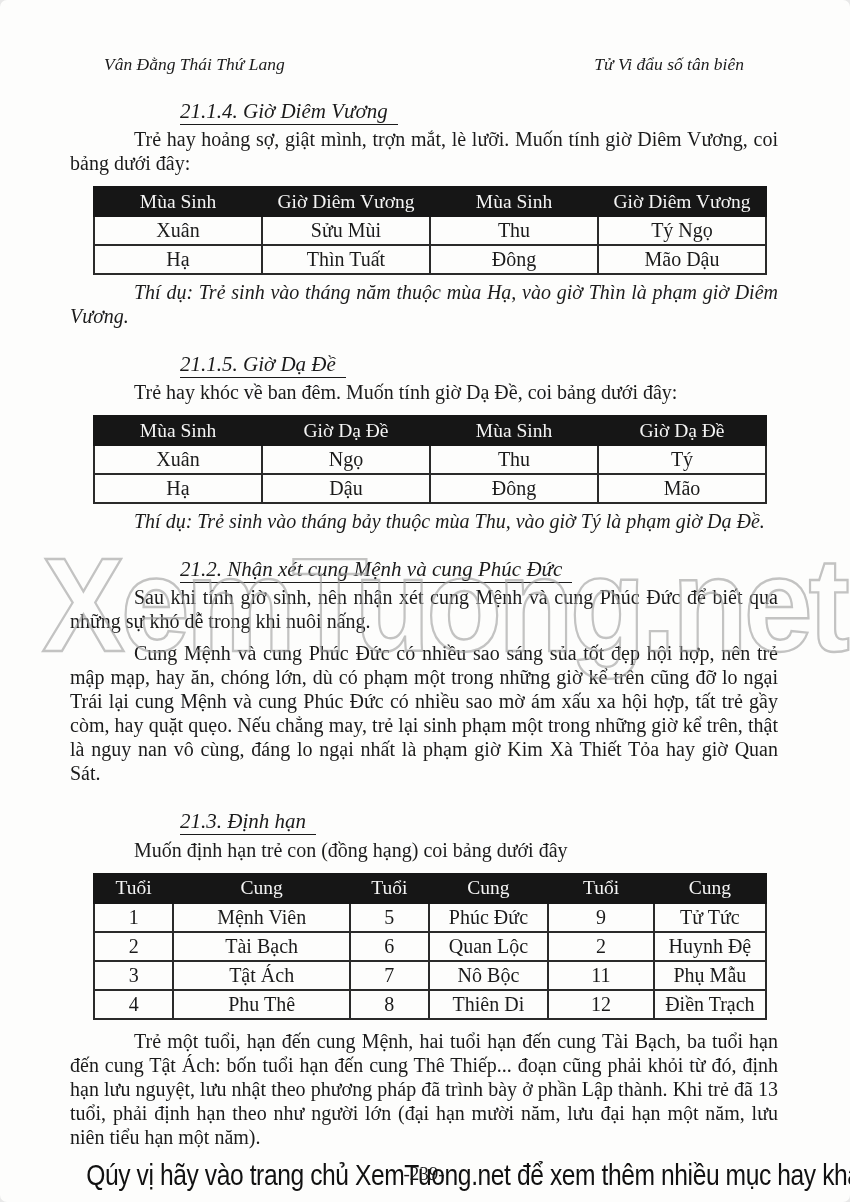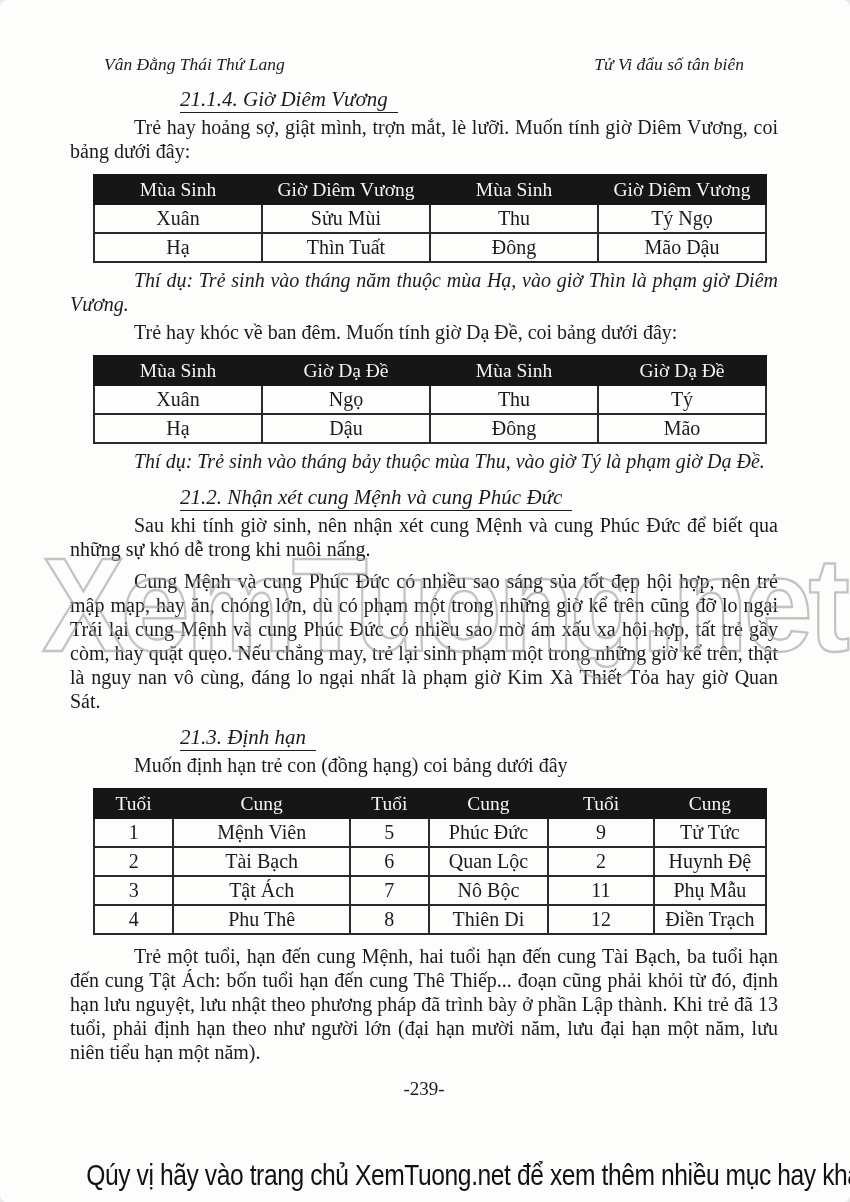--- a/index.html
+++ b/index.html
@@ -23,21 +23,21 @@
     display: flex;
     justify-content: space-between;
     font-style: italic;
     font-size: 17.5px;
     padding: 0 34px 0 34px;
   }
   h3.sec-heading {
     font-weight: normal;
     font-style: italic;
     font-size: 21px;
-    margin: 12px 0 4px 110px;
+    margin: 24px 0 4px 110px;
     line-height: 1.15;
   }
   h3.sec-heading span {
     border-bottom: 1.5px solid #1b1b1b;
     padding-right: 10px;
     padding-bottom: 1px;
   }
   p.body-par {
     font-size: 20px;
     line-height: 1.2;
@@ -145,20 +145,21 @@
         <td>Hạ</td>
         <td>Thìn Tuất</td>
         <td>Đông</td>
         <td>Mão Dậu</td>
       </tr>
     </tbody>
       </table>
 
     <p class="body-par example">Thí dụ: Trẻ sinh vào tháng năm thuộc mùa Hạ, vào giờ Thìn là phạm giờ Diêm Vương.</p>
 
+    <h3 class="sec-heading"><span>21.1.5. Giờ Dạ Đề</span></h3>
     <p class="body-par">Trẻ hay khóc về ban đêm. Muốn tính giờ Dạ Đề, coi bảng dưới đây:</p>
 
     <table class="data-table">
       <colgroup>
           <col style="width:25%">
           <col style="width:25%">
           <col style="width:25%">
           <col style="width:25%">
         </colgroup>
       <tbody>

